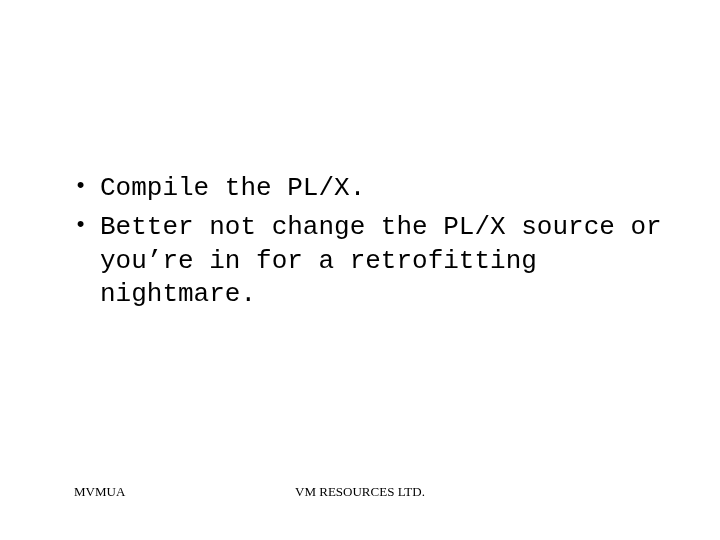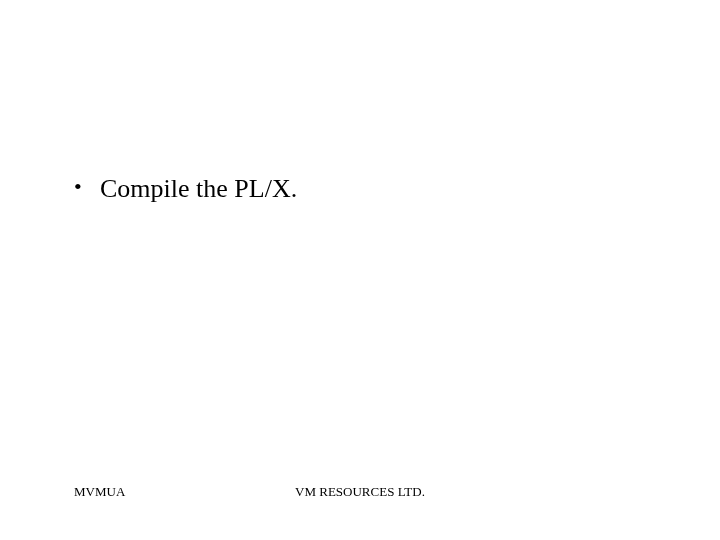--- a/index.html
+++ b/index.html
@@ -22,20 +22,21 @@
     font-size: 38px;
     font-weight: normal;
     letter-spacing: 0px;
   }
 
   .body {
     position: absolute;
     top: 172px;
     left: 72px;
     width: 590px;
+    font-family: Liberation Mono, monospace;
   }
 
   ul.bullets {
     list-style: none;
   }
 
   ul.bullets li {
     font-size: 26px;
     line-height: 1.28;
     padding-left: 28px;
@@ -71,20 +72,21 @@
 </style>
 </head>
 <body>
 
 <div class="slide">
 
 
   <div class="body">
     <ul class="bullets">
       <li>Compile the PL/X.</li>
+      <li>Better not change the PL/X source or you’re in for a retrofitting nightmare.</li>
     </ul>
   </div>
 
   <div class="footer-left">MVMUA</div>
 
   <div class="footer-center">VM RESOURCES LTD.</div>
 
 </div>
 
 </body></html>

